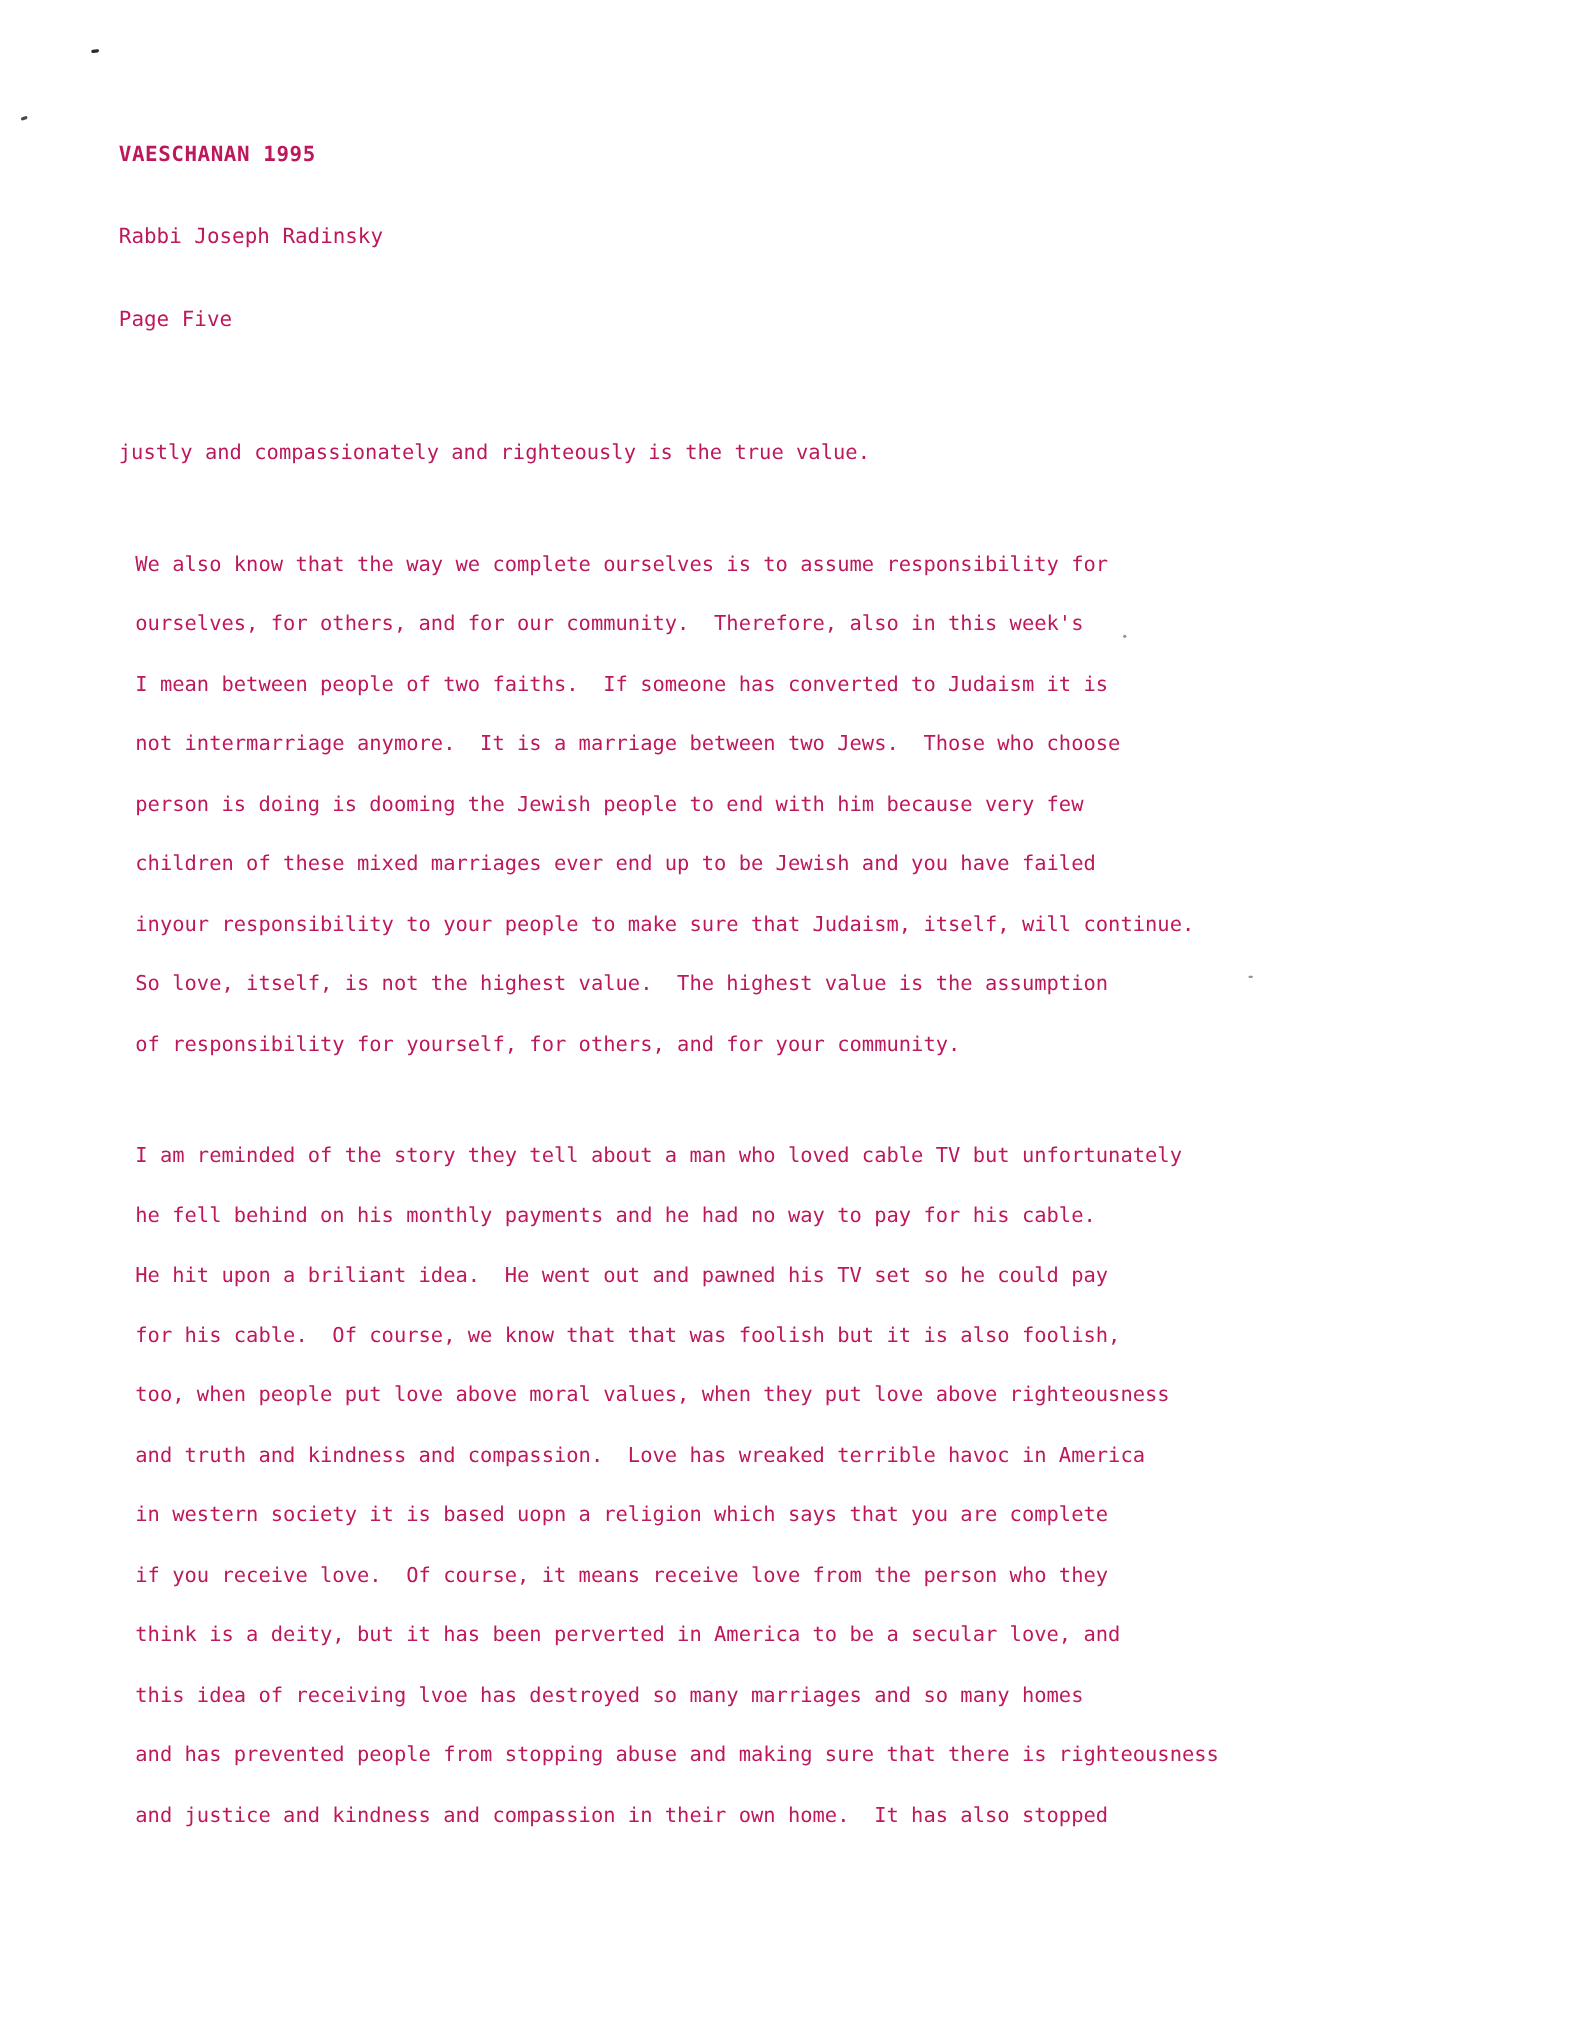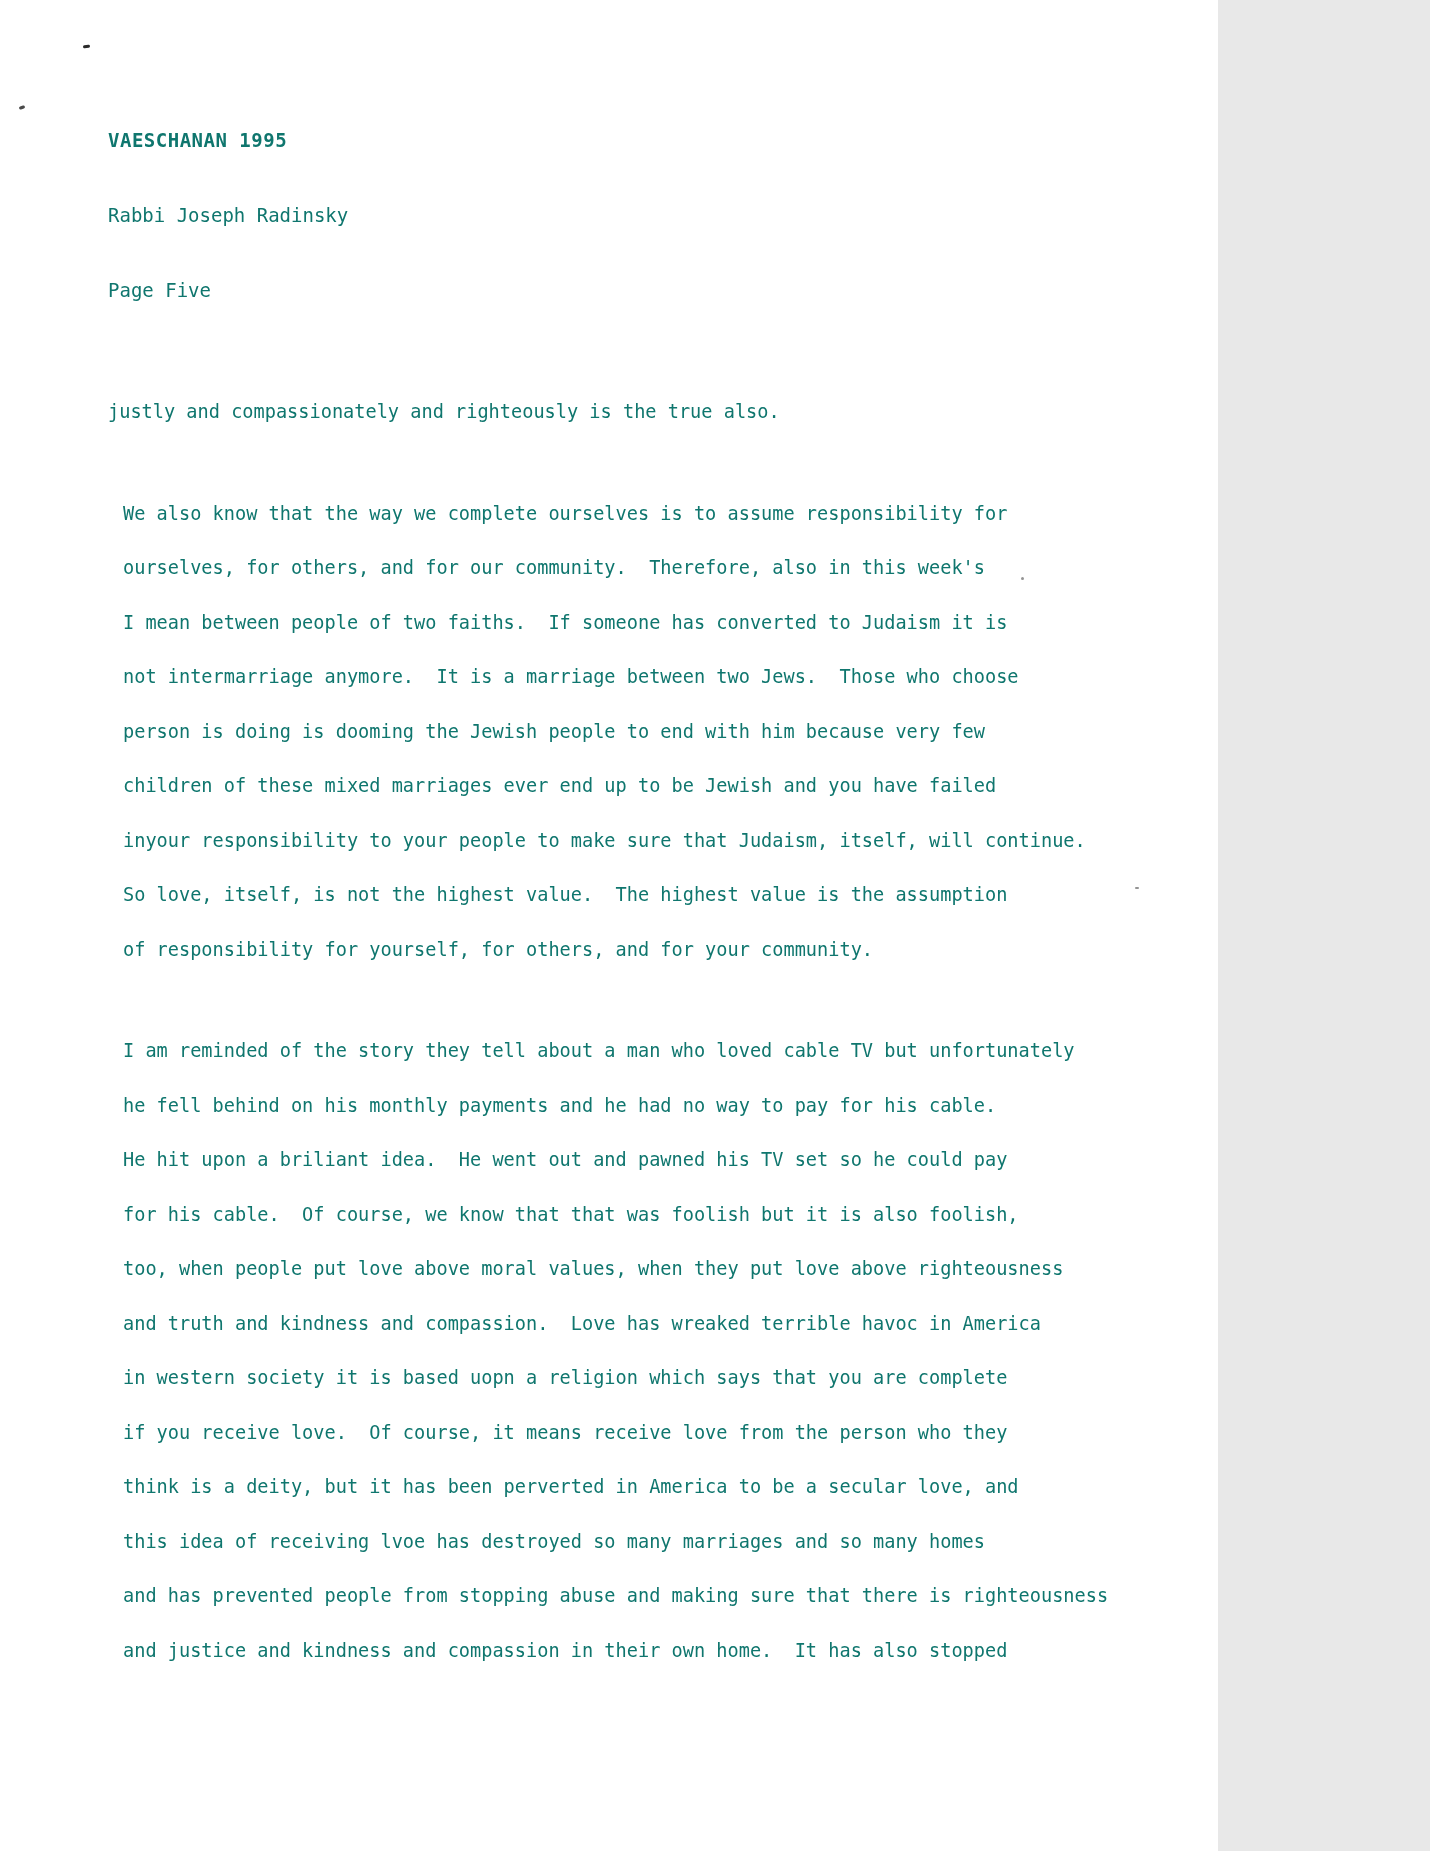--- a/index.html
+++ b/index.html
@@ -2,27 +2,26 @@
 <html><head>
 <meta charset="utf-8">
 <style>
   html, body {
     margin: 0;
     padding: 0;
     background: #e8e8e8;
   }
   .page {
     position: relative;
-    width: 1194px;
+    width: 1430px;
     height: 1851px;
     background: #ffffff;
     overflow: hidden;
     font-family: "DejaVu Sans Mono", "Liberation Mono", monospace;
-    color: #0f766e;
-    padding-left: 24px;
+    color: #be185d;
   }
   .content {
     position: absolute;
     left: 108px;
     top: 78px;
     width: 1280px;
   }
   .doc-header {
     font-size: 19px;
     line-height: 25px;
@@ -66,21 +65,21 @@
 
     <div class="doc-header">
       <div class="title">VAESCHANAN 1995</div>
       <div>Rabbi Joseph Radinsky</div>
       <div>Page Five</div>
     </div>
 
     <div class="doc-body">
 
       <div class="para">
-        <div class="line">justly and compassionately and righteously is the true also.</div>
+        <div class="line">justly and compassionately and righteously is the true value.</div>
       </div>
 
       <div class="para">
         <div class="line">We also know that the way we complete ourselves is to assume responsibility for</div>
         <div class="line">ourselves, for others, and for our community.  Therefore, also in this week's</div>
         <div class="line">I mean between people of two faiths.  If someone has converted to Judaism it is</div>
         <div class="line">not intermarriage anymore.  It is a marriage between two Jews.  Those who choose</div>
         <div class="line">person is doing is dooming the Jewish people to end with him because very few</div>
         <div class="line">children of these mixed marriages ever end up to be Jewish and you have failed</div>
         <div class="line">inyour responsibility to your people to make sure that Judaism, itself, will continue.</div>

